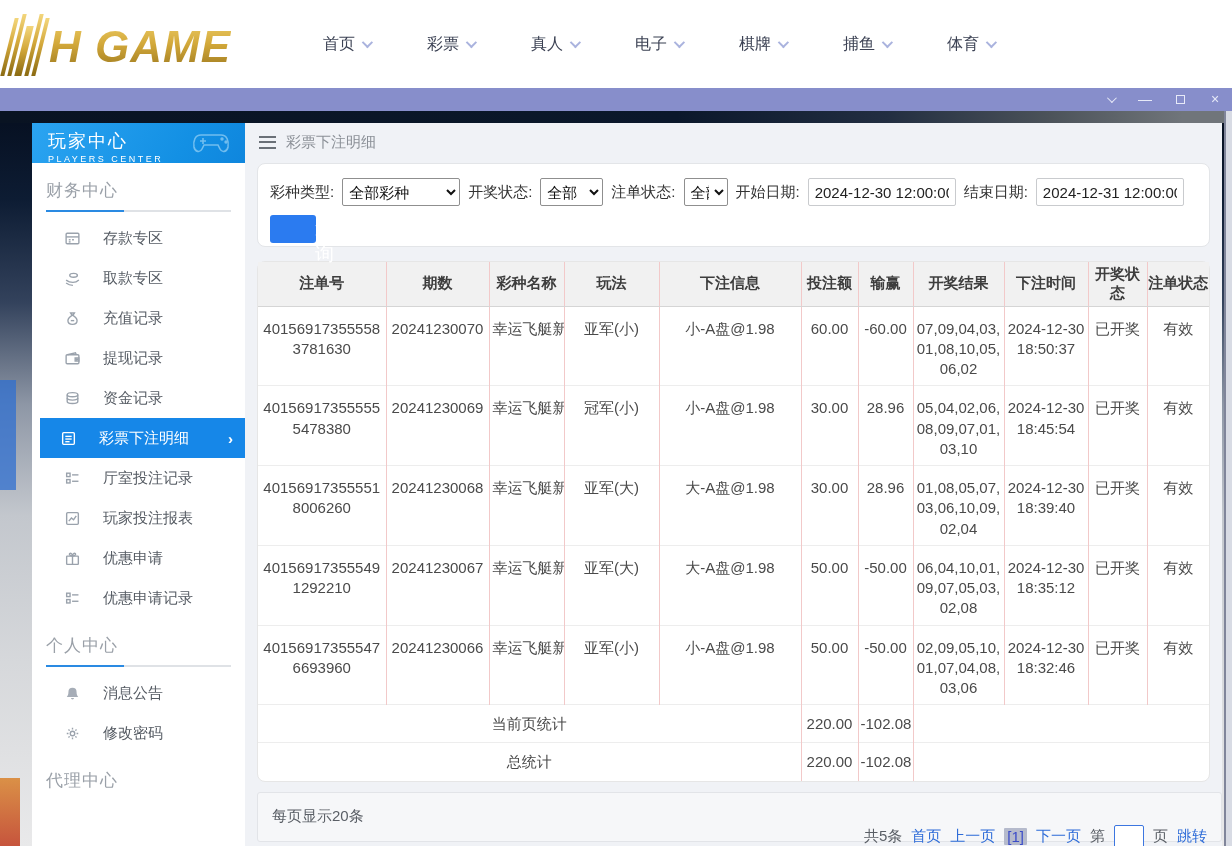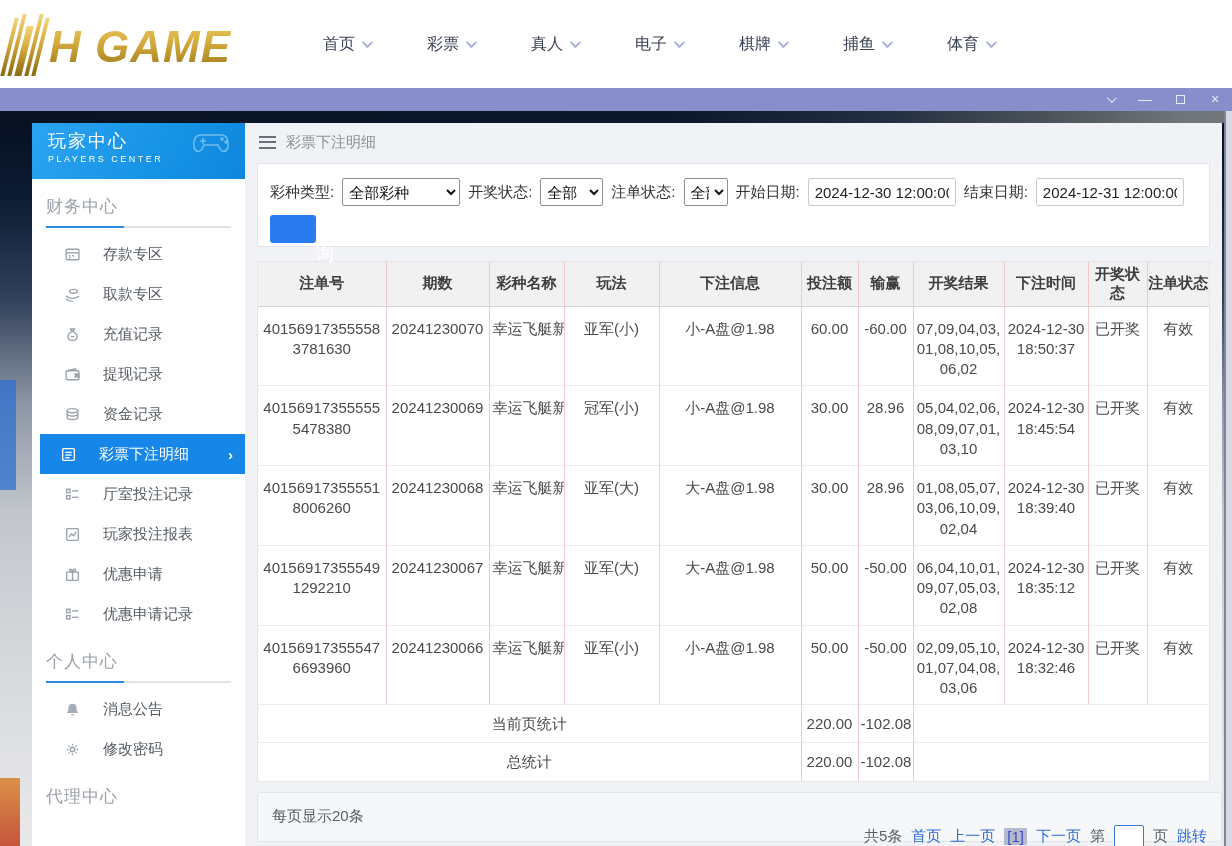--- a/index.html
+++ b/index.html
@@ -39,21 +39,21 @@
   .bg-blob-blue { position:absolute; left:0; top:380px; width:16px; height:110px; background:#2f6fd0; opacity:.75; }
   .bg-blob-orange { position:absolute; left:0; top:778px; width:20px; height:68px;
     background:linear-gradient(180deg,#d9822b,#c03a1e); opacity:.85; }
   .right-strip { position:absolute; right:0; top:111px; width:8px; height:735px; background:#d8dbe4; border-left:2px solid #80859a; }
 
   
   .window { position:absolute; left:32px; top:123px; width:1190px; height:723px; display:flex; background:#f0f2f6; }
 
   
   .sidebar { width:213px; background:#fff; flex-shrink:0; overflow:hidden; }
-  .side-head { height:56px; background:linear-gradient(120deg,#2ba4f1 0%,#1390e4 70%,#0f86dd 100%); color:#fff; padding:6px 0 0 16px; position:relative; overflow:hidden; }
+  .side-head { height:40px; background:linear-gradient(120deg,#2ba4f1 0%,#1390e4 70%,#0f86dd 100%); color:#fff; padding:6px 0 0 16px; position:relative; overflow:hidden; }
   .side-head .t { font-size:18px; letter-spacing:2px; }
   .side-head .s { font-size:9px; letter-spacing:2.5px; margin-top:1px; }
   .gamepad { position:absolute; right:10px; top:4px; opacity:.55; }
   .side-section-title { margin:16px 14px 0 14px; font-size:17px; color:#9aa0a8; letter-spacing:1px; }
   .side-underline { margin:8px 14px 6px 14px; height:2px; background:#dfe2e6; position:relative; }
   .side-underline i { position:absolute; left:0; top:0; height:2px; width:78px; background:#2a8ae2; display:block; }
   .side-item { height:40px; display:flex; align-items:center; padding-left:32px; font-size:15px; color:#555b63; cursor:pointer; position:relative; }
   .side-item .ic { width:17px; height:17px; margin-right:22px; display:flex; align-items:center; justify-content:center; }
   .side-item .ic svg { width:17px; height:17px; stroke:#9aa2ac; fill:none; stroke-width:1.3; }
   .side-item .ic svg .fill { fill:#a6adb7; stroke:none; }
@@ -61,21 +61,21 @@
   .side-item.active .ic svg { stroke:#fff; }
   .side-item .arrow { position:absolute; right:12px; font-size:15px; font-weight:bold; color:#fff; }
 
   
   .main { flex:1; padding-left:12px; overflow:hidden; }
   .crumb { height:38px; display:flex; align-items:center; gap:10px; padding-left:2px; }
   .burger { width:17px; height:13px; display:flex; flex-direction:column; justify-content:space-between; }
   .burger i { display:block; height:2px; background:#6a7077; }
   .crumb-title { font-size:15px; color:#8b9097; }
 
-  .card { width:953px; background:#fff; border:1px solid #e3e5e8; border-radius:0; }
+  .card { width:953px; background:#fff; border:1px solid #e3e5e8; border-radius:8px; }
 
   
   .filter-card { margin-top:2px; padding:14px 12px 12px 12px; height:84px; }
   .filter-row { display:flex; align-items:center; gap:8px; white-space:nowrap; }
   .filter-row label { font-size:15px; color:#333; }
   .filter-row select { height:28px; border:1px solid #8f8f8f; border-radius:2px; background:#fff; font-size:15px; color:#111; font-family:inherit; padding:0 2px; }
   .sel-lottery { width:118px; }
   .sel-draw { width:63px; }
   .sel-order { width:44px; }
   .filter-row input[type=text] { height:28px; width:148px; border:1px solid #c9cbce; border-radius:2px; font-size:15px; color:#222; padding:0 6px; font-family:inherit; }

